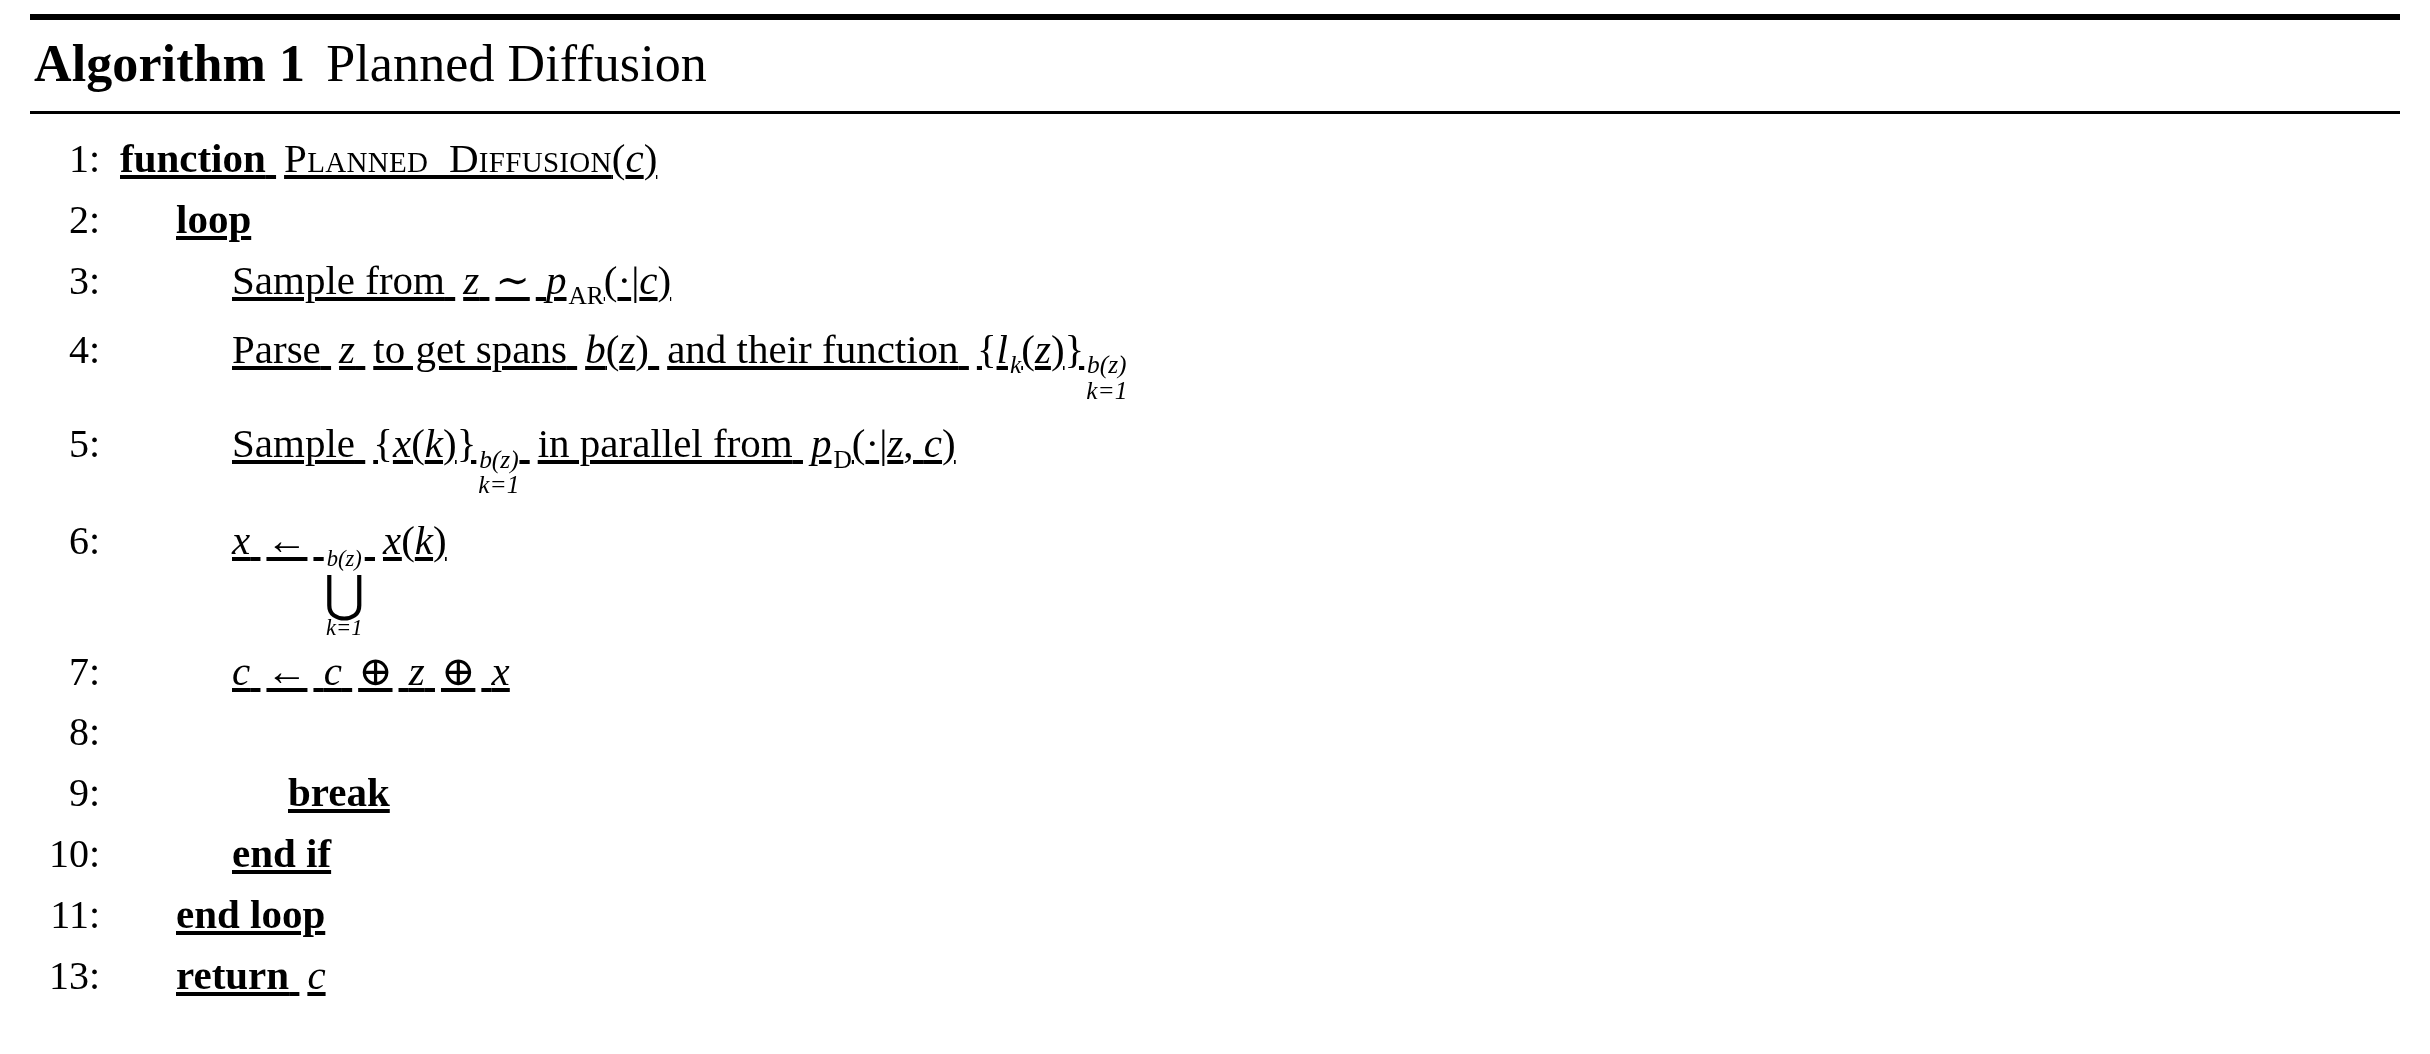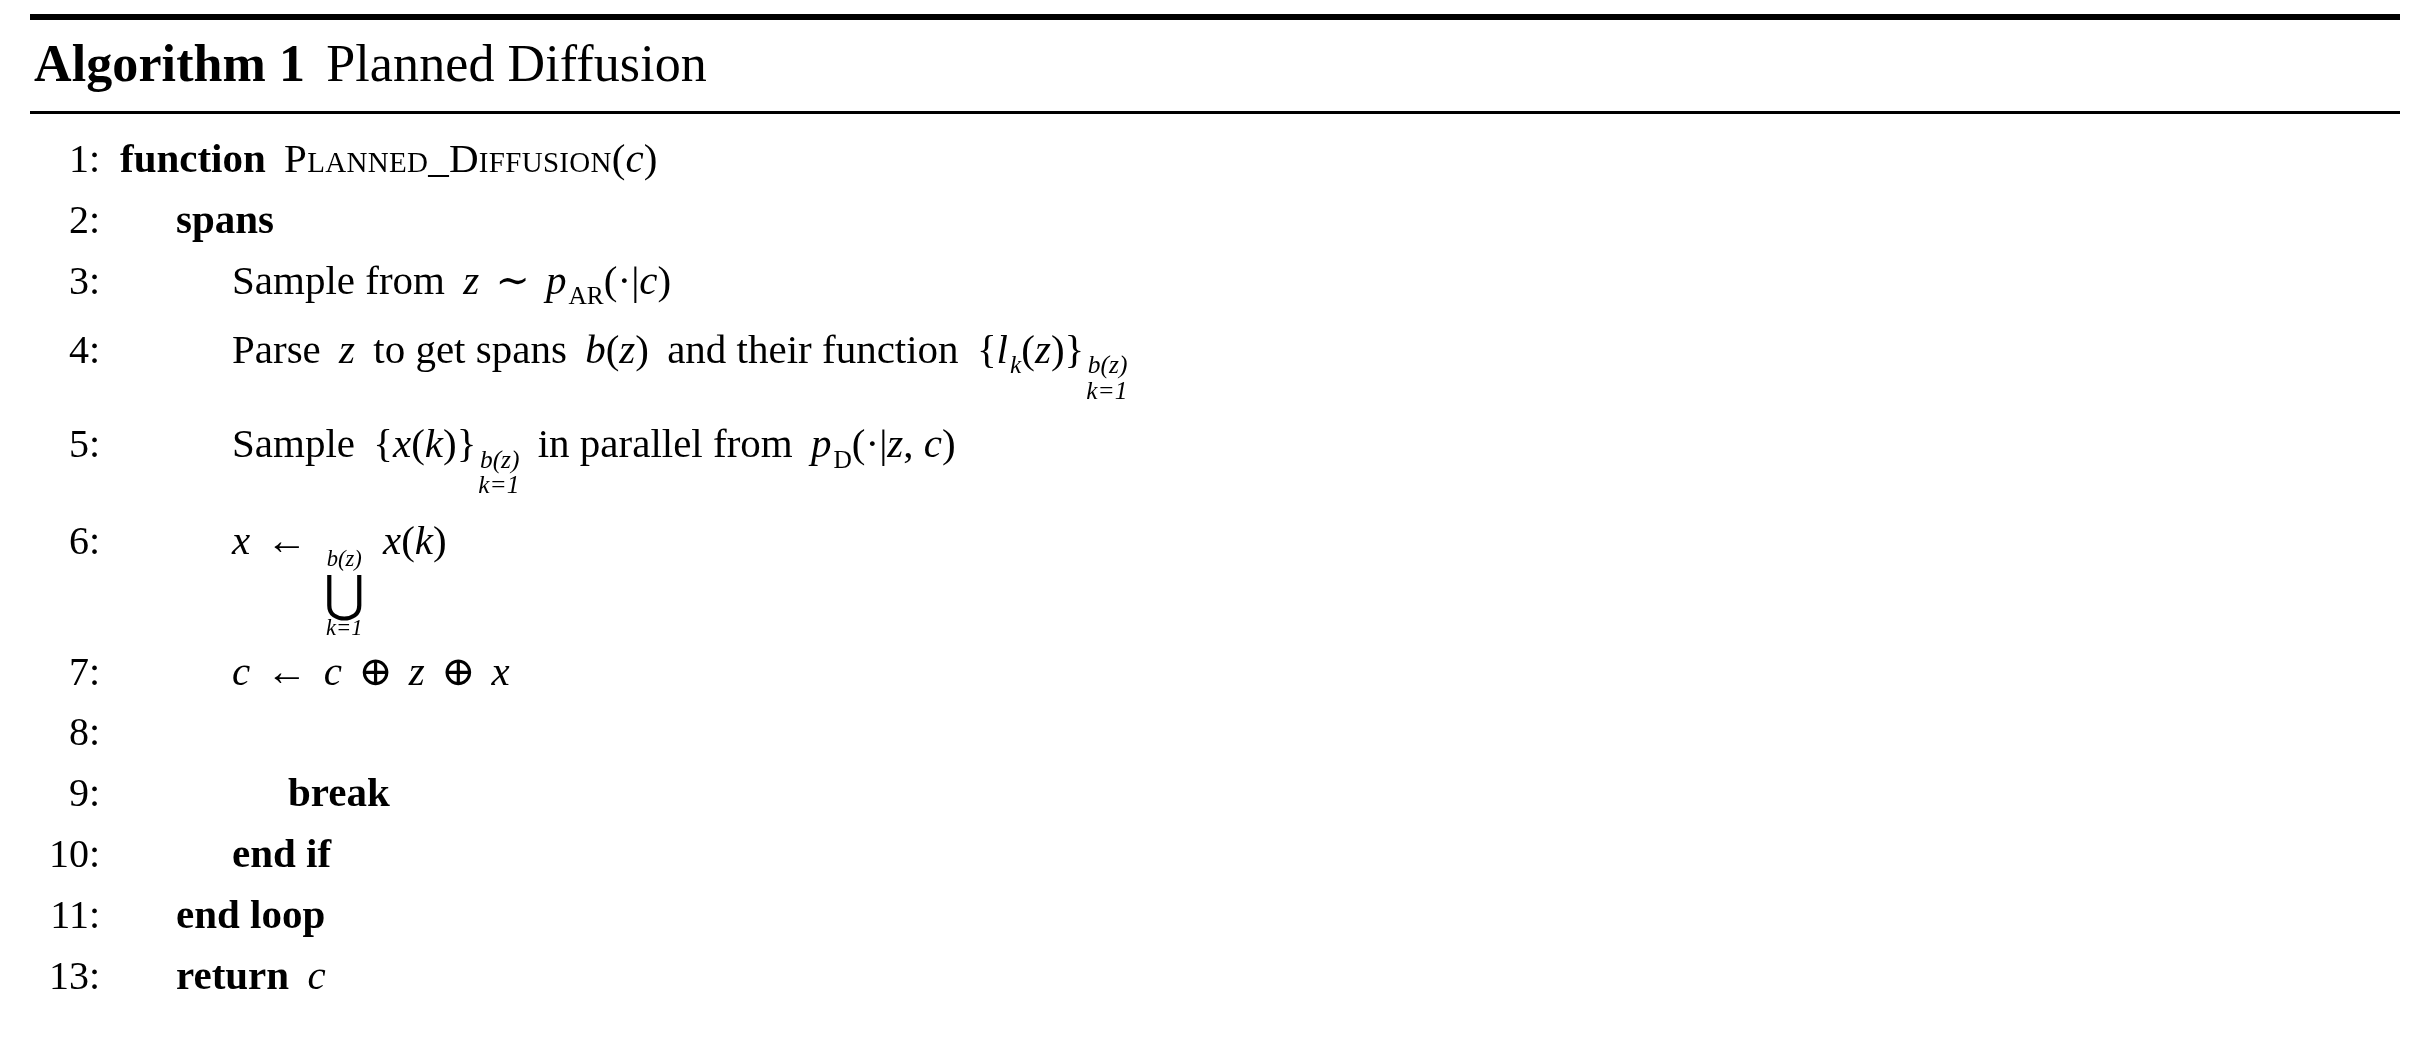--- a/index.html
+++ b/index.html
@@ -53,20 +53,21 @@
     text-align: right;
     flex: 0 0 84px;
     font-size: 40px;
     padding-right: 14px;
     box-sizing: border-box;
     font-family: "Liberation Serif", serif;
   }
   .code {
     flex: 1 1 auto;
     white-space: nowrap;
+    text-decoration: underline;
   }
   
   .i0 { padding-left: 6px; }
   .i1 { padding-left: 62px; }
   .i2 { padding-left: 118px; }
   .i3 { padding-left: 174px; }
 
   .kw { font-weight: bold; }
   .sc {
     font-variant: small-caps;
@@ -87,21 +88,21 @@
     font-size: 37px;
   }
   .op { font-style: normal; padding: 0 6px; }
   
   .supsub {
     display: inline-flex;
     flex-direction: column;
     vertical-align: -0.42em;
     font-size: 0.62em;
     line-height: 1.0;
-    text-align: right;
+    text-align: center;
     padding-left: 2px;
   }
   .supsub .sup { display: block; }
   .supsub .sub { display: block; }
   .bigop {
     font-size: 1.0em;
     position: relative;
     display: inline-flex;
     flex-direction: column;
     align-items: center;
@@ -136,21 +137,21 @@
       <span class="ln">1:</span>
       <span class="code i0">
         <span class="kw">function</span>
         <span class="tiny-space"></span><span class="sc">Planned_Diffusion</span><span class="mr">(</span><span class="mi">c</span><span class="mr">)</span>
       </span>
     </div>
 
     <div class="line row-tall">
       <span class="ln">2:</span>
       <span class="code i1">
-        <span class="kw">spans</span>
+        <span class="kw">loop</span>
       </span>
     </div>
 
     <div class="line row-tall">
       <span class="ln">3:</span>
       <span class="code i2">
         <span>Sample from</span>
         <span class="tiny-space"></span><span class="mi">z</span>
         <span class="op">∼</span>
         <span class="mi">p</span><span class="supsub">

